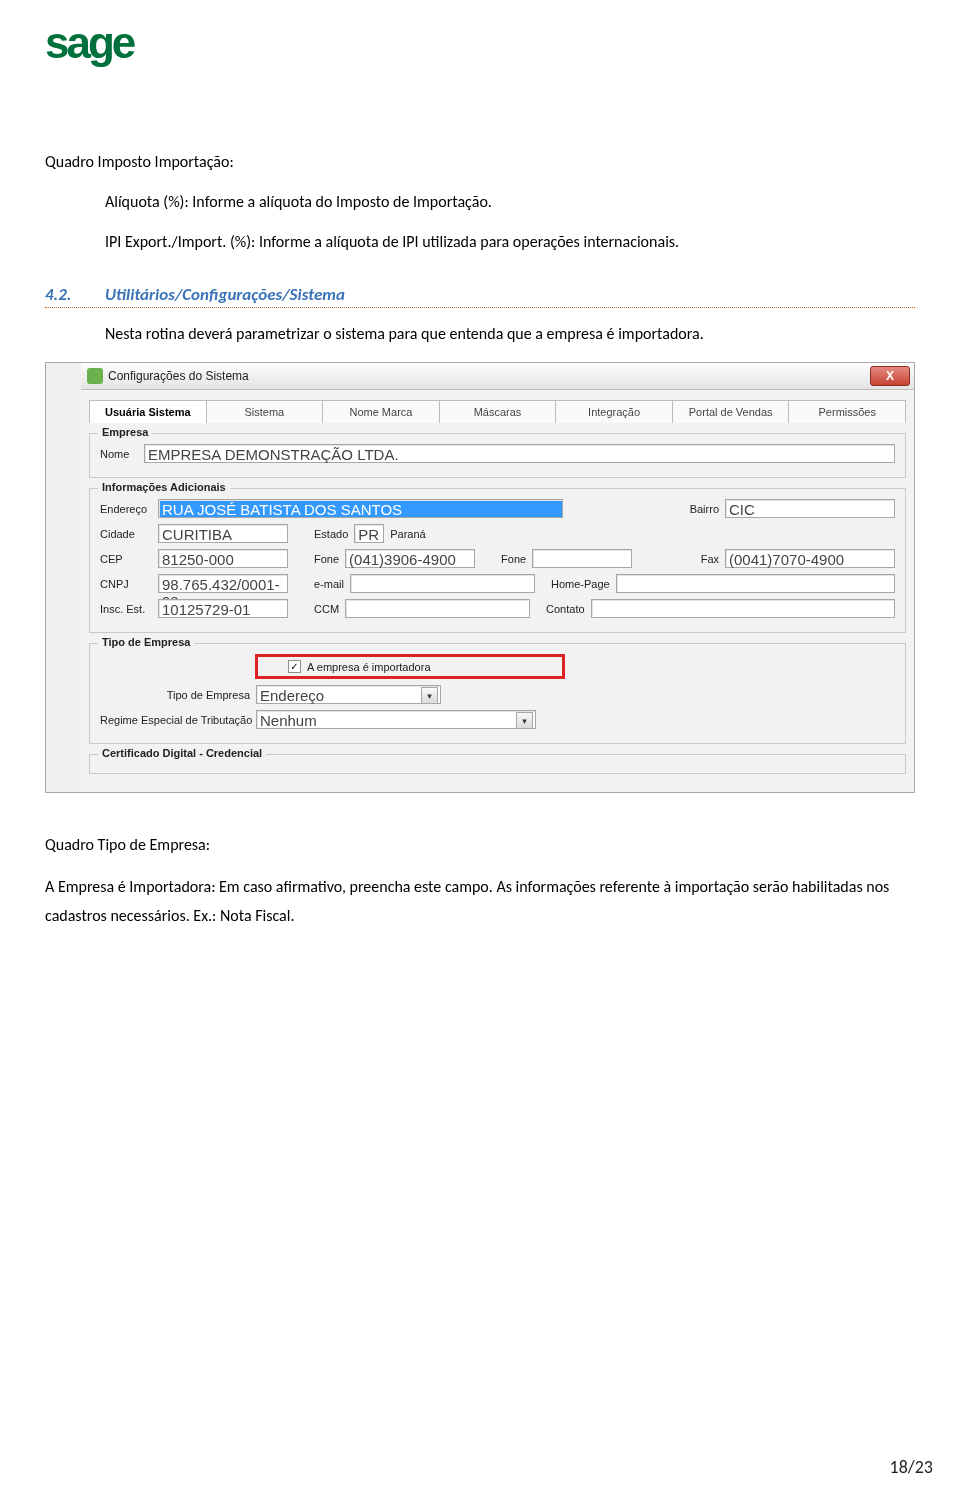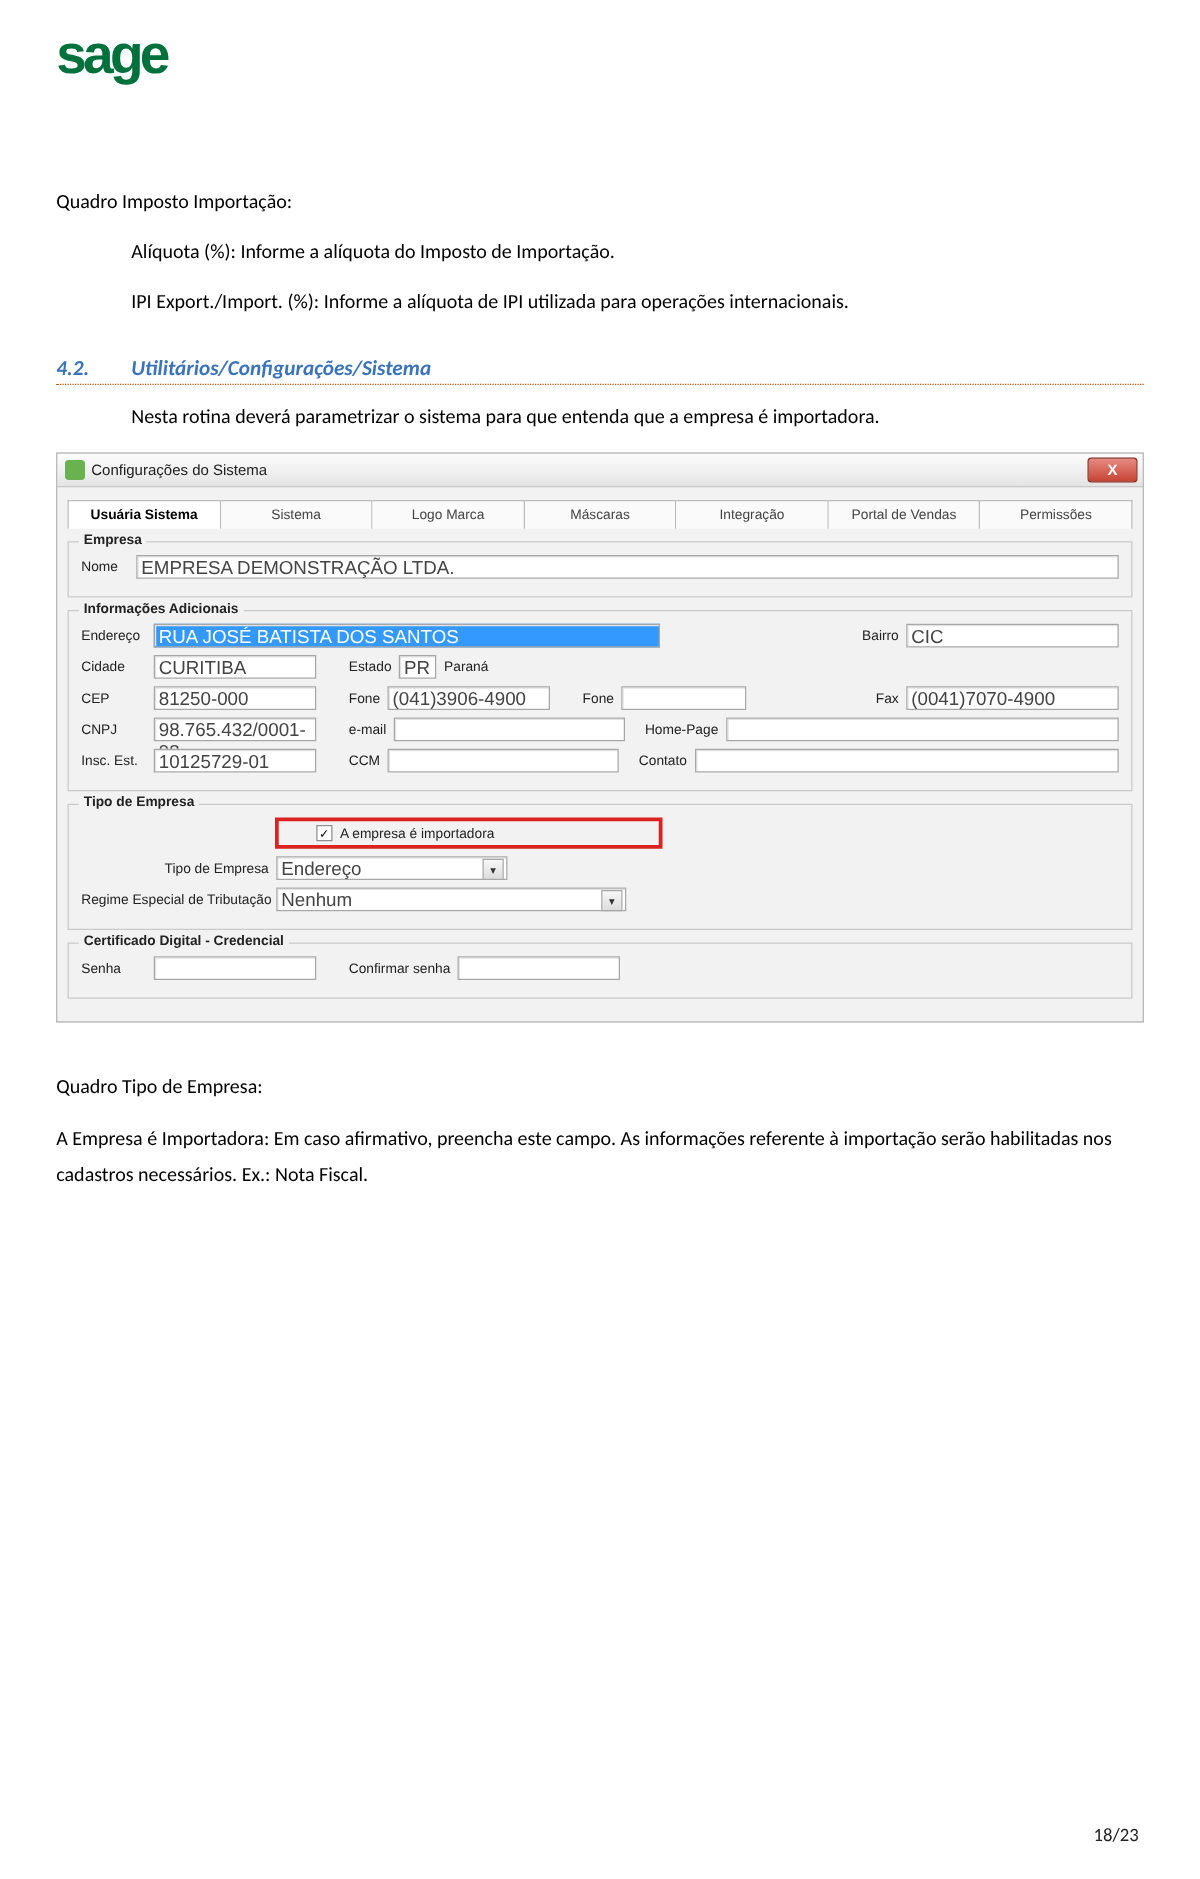--- a/index.html
+++ b/index.html
@@ -33,20 +33,21 @@
   .text-indent { padding-left: 60px; }
   
   .window {
     border: 1px solid #a9a9a9;
     background: #f0f0f0;
     margin: 15px 0 40px 0;
     width: 870px;
     font-family: Tahoma, Arial, sans-serif;
     font-size: 12px;
     color: #222;
+    padding-left: 35px;
   }
   .titlebar {
     display: flex;
     align-items: center;
     justify-content: space-between;
     background: linear-gradient(#fdfdfd,#e4e4e4);
     border-bottom: 1px solid #bfbfbf;
     padding: 3px 4px 3px 6px;
   }
   .titlebar-left { display: flex; align-items: center; gap: 5px; }
@@ -139,22 +140,22 @@
   .win-btn {
     width: 72px; height: 24px;
     background: linear-gradient(#fdfdfd,#e4e4e4);
     border: 1px solid #a7a7a7;
     font-size: 11px;
     display: flex; align-items: center; justify-content: center;
   }
   .page-num {
     position: absolute;
     bottom: 25px;
-    right: 49px;
-    font-size: 15px;
+    right: 27px;
+    font-size: 18px;
     color: #222;
   }
 </style>
 </head>
 <body>
 
 <div class="logo">
   <svg width="120" height="50" viewBox="0 0 120 50">
     <text x="0" y="38" font-family="Arial" font-size="44" font-weight="bold" fill="#00703c" letter-spacing="-3">sage</text>
   </svg>
@@ -189,21 +190,21 @@
     </div>
     <div class="close-btn">
       <span>X</span>
     </div>
   </div>
   <div class="window-body">
 
     <div class="tabs">
       <div class="tab active">Usuária Sistema</div>
       <div class="tab">Sistema</div>
-      <div class="tab">Logo Marca</div>
+      <div class="tab">Nome Marca</div>
       <div class="tab">Máscaras</div>
       <div class="tab">Integração</div>
       <div class="tab">Portal de Vendas</div>
       <div class="tab">Permissões</div>
     </div>
 
     <div class="fieldset">
       <div class="legend">Empresa</div>
       <div class="row">
         <span class="lbl" style="width:38px">Nome</span>
@@ -277,26 +278,20 @@
       </div>
 
       <div class="row">
         <span class="lbl" style="width:150px;text-align:right">Regime Especial de Tributação</span>
         <div class="fld combo" style="width:280px">Nenhum</div>
       </div>
     </div>
 
     <div class="fieldset">
       <div class="legend">Certificado Digital - Credencial</div>
-      <div class="row">
-        <span class="lbl" style="width:52px">Senha</span>
-        <div class="fld" style="width:130px"></div>
-        <span class="lbl" style="margin-left:20px">Confirmar senha</span>
-        <div class="fld" style="width:130px"></div>
-      </div>
     </div>
 
 
   </div>
 </div>
 
 <p class="para">
   <span class="bold-text">Quadro Tipo de Empresa:</span>
 </p>
 

